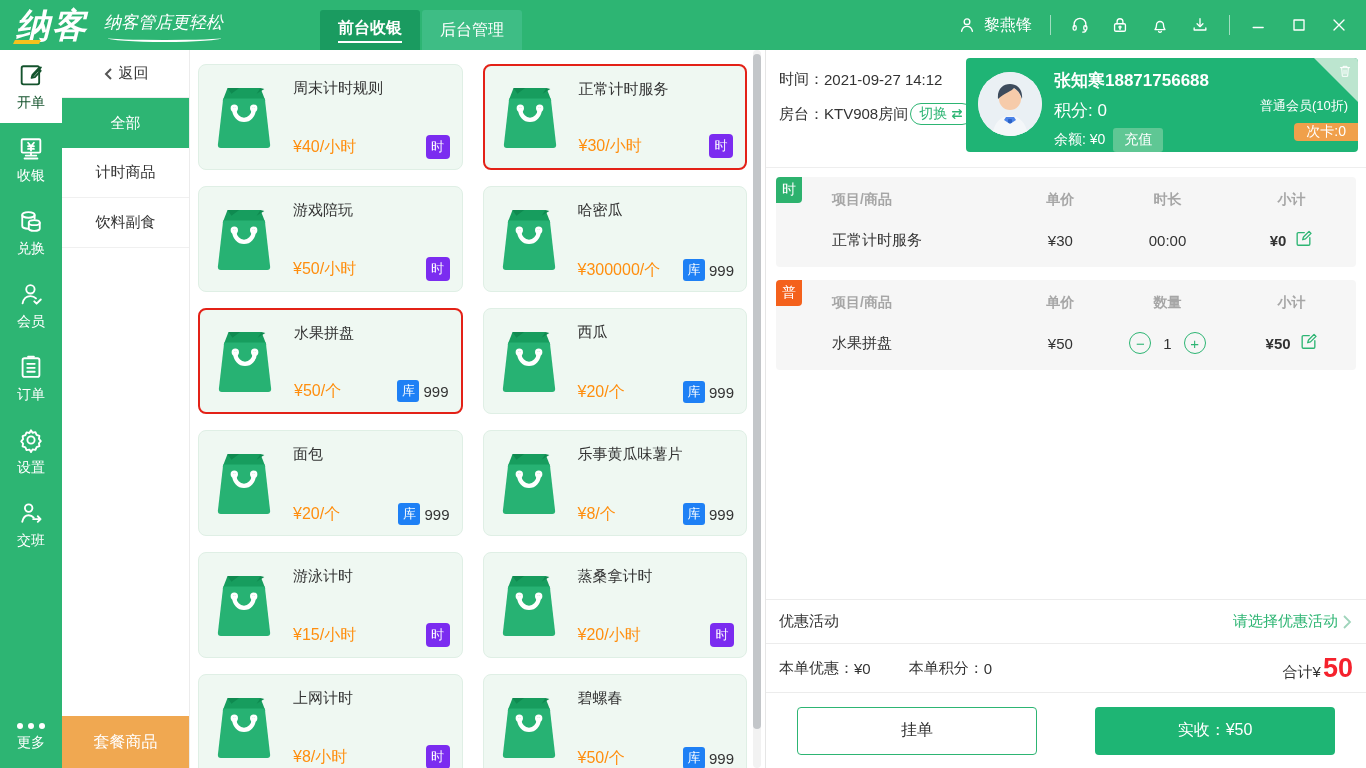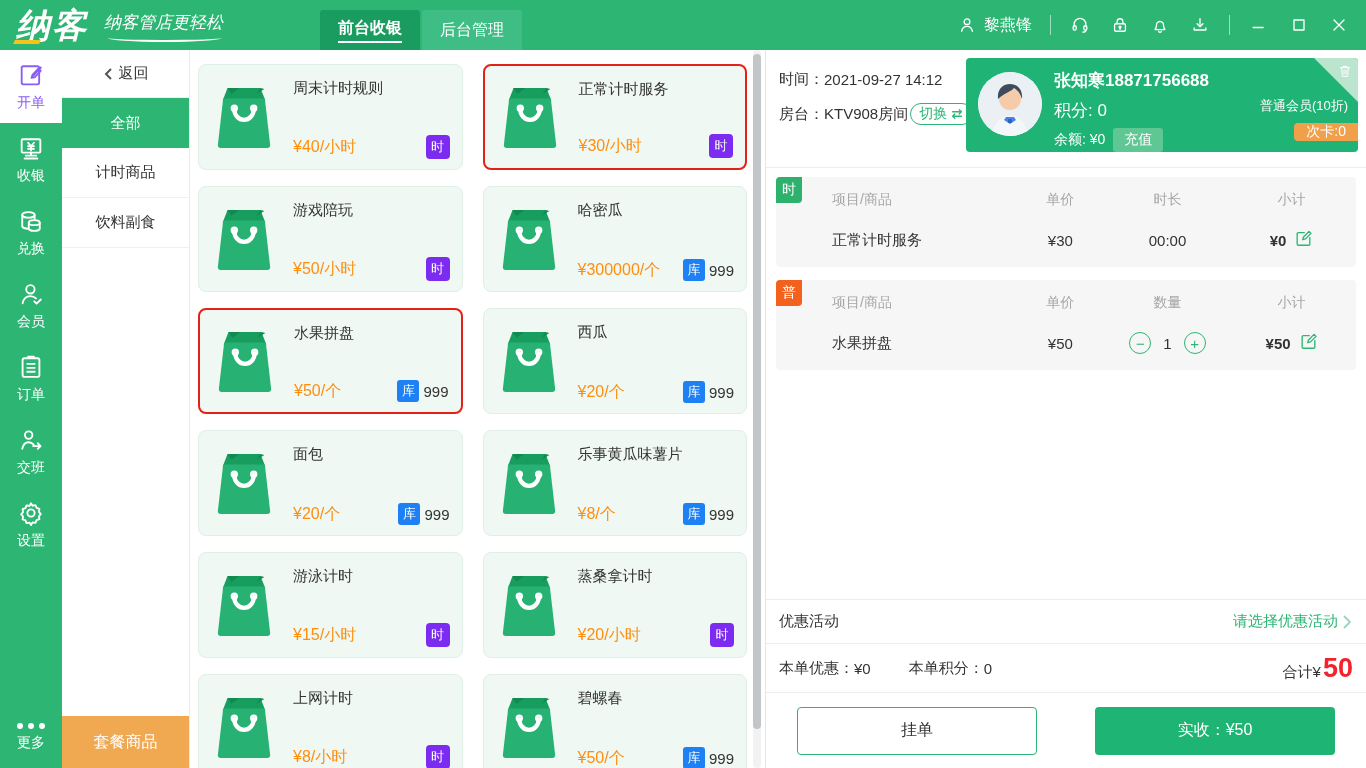--- a/index.html
+++ b/index.html
@@ -23,21 +23,21 @@
   .tb-ic svg { width:20px; height:20px; stroke:#fff; fill:none; stroke-width:1.6; stroke-linecap:round; stroke-linejoin:round; }
 
   
   .main { display:flex; height:718px; }
 
   
   .sidebar { width:62px; background:#2db573; display:flex; flex-direction:column; }
   .sb-item { height:73px; display:flex; flex-direction:column; align-items:center; justify-content:center; gap:5px; color:#fff; cursor:pointer; }
   .sb-item svg { width:28px; height:28px; stroke:currentColor; fill:none; stroke-width:1.6; stroke-linecap:round; stroke-linejoin:round; }
   .sb-item .sb-label { font-size:14px; }
-  .sb-item.active { background:#fff; color:#8b5cf6;text-align:right; }
+  .sb-item.active { background:#fff; color:#14532d;text-align:right; }
   .sb-more { margin-top:auto; height:62px;font-family:Liberation Serif, serif; }
   .dots { display:flex; gap:5px; }
   .dots i { width:6px; height:6px; border-radius:50%; background:#fff; }
 
   
   .catcol { width:128px; background:#fff; border-right:1px solid #ececec; position:relative; }
   .cat-back { height:48px; display:flex; align-items:center; justify-content:center; gap:4px; font-size:15px; color:#333; border-bottom:1px solid #eee; cursor:pointer; }
   .cat-back svg { width:12px; height:12px; stroke:#555; fill:none; stroke-width:2; }
   .cat-item { height:50px; display:flex; align-items:center; justify-content:center; font-size:15px; color:#333; border-bottom:1px solid #f0f0f0; cursor:pointer; }
   .cat-item.active { background:#2db573; color:#fff; border-bottom:none; }
@@ -80,21 +80,21 @@
   .m-right { display:flex; flex-direction:column; align-items:flex-end; margin-right:-10px; }
   .m-level { font-size:13px; margin-top:29px; margin-right:10px; }
   .cardcount-btn { margin-top:8px; background:#f0a04b; border:none; color:#fff; font-size:14px; border-radius:4px 0 0 4px; padding:0 12px; cursor:pointer; }
 
   .groups { display:flex; flex-direction:column; gap:13px; padding:9px 10px 0 10px; }
   .group { position:relative; background:#f6f6f6; border-radius:4px; padding:10px 8px 16px 8px; }
   .group-tag { position:absolute; top:0; left:0; width:26px; height:26px; border-radius:4px 0 4px 0; color:#fff; font-size:14px; display:flex; align-items:center; justify-content:center; }
   .group-tag.time { background:#2db26e; }
   .group-tag.normal { background:#f4611c; }
   .g-row { display:grid; grid-template-columns:42% 14% 24% 20%; align-items:center; }
-  .g-head { color:#a6a6a6; font-size:14px; padding-top:4px; }
+  .g-head { color:#a6a6a6; font-size:14px; padding-top:4px;font-weight:bold; }
   .g-cell { font-size:15px; color:#333; padding-top:20px; }
   .c-name { padding-left:48px; }
   .c-mid, .c-price { text-align:center; }
   .c-sub { text-align:center; }
   .c-sub-val { display:inline-flex; align-items:center; gap:8px; font-weight:bold; }
   .edit-ic svg { width:19px; height:19px; stroke:#2db573; fill:none; stroke-width:1.7; stroke-linecap:round; stroke-linejoin:round; }
   .stepper { display:inline-flex; align-items:center; gap:12px; }
   .step-btn { width:22px; height:22px; border-radius:50%; border:1.6px solid #2db573; color:#2db573; background:transparent; display:inline-flex; align-items:center; justify-content:center; font-size:15px; line-height:1; cursor:pointer; }
   .qty { font-size:15px; color:#333; }
 
@@ -224,32 +224,32 @@
       <div class="sb-item">
         <svg viewBox="0 0 24 24">
           <rect x="4.8" y="4.5" width="14.4" height="16" rx="1.6"></rect>
           <path d="M9.5 3.2h5"></path>
           <path d="M8.8 9.3h6.4M8.8 12.7h6.4M8.8 16.1h6.4"></path>
         </svg>
         <span class="sb-label">订单</span>
       </div>
       <div class="sb-item">
         <svg viewBox="0 0 24 24">
+          <circle cx="12" cy="12" r="3.1"></circle>
+          <path d="M12 3.6l1.3 2.2 2.5-.5 1 2.3 2.4.9-.4 2.5 1.6 1.9-1.6 1.9.4 2.5-2.4.9-1 2.3-2.5-.5L12 22.4l-1.3-2.2-2.5.5-1-2.3-2.4-.9.4-2.5-1.6-1.9 1.6-1.9-.4-2.5 2.4-.9 1-2.3 2.5.5z"></path>
+        </svg>
+        <span class="sb-label">设置</span>
+      </div>
+      <div class="sb-item">
+        <svg viewBox="0 0 24 24">
           <circle cx="10" cy="7.8" r="3.2"></circle>
           <path d="M4.5 19.5c.8-3.7 3-5.6 5.5-5.6 1.7 0 3.2.8 4.3 2.1"></path>
           <path d="M13.8 17.2h6.4M17.8 14.8l2.4 2.4-2.4 2.4"></path>
         </svg>
         <span class="sb-label">交班</span>
-      </div>
-      <div class="sb-item">
-        <svg viewBox="0 0 24 24">
-          <circle cx="12" cy="12" r="3.1"></circle>
-          <path d="M12 3.6l1.3 2.2 2.5-.5 1 2.3 2.4.9-.4 2.5 1.6 1.9-1.6 1.9.4 2.5-2.4.9-1 2.3-2.5-.5L12 22.4l-1.3-2.2-2.5.5-1-2.3-2.4-.9.4-2.5-1.6-1.9 1.6-1.9-.4-2.5 2.4-.9 1-2.3 2.5.5z"></path>
-        </svg>
-        <span class="sb-label">设置</span>
       </div>
       <div class="sb-item sb-more">
         <span class="dots">
           <i></i>
           <i></i>
           <i></i>
         </span>
         <span class="sb-label">更多</span>
       </div>
     </div>

